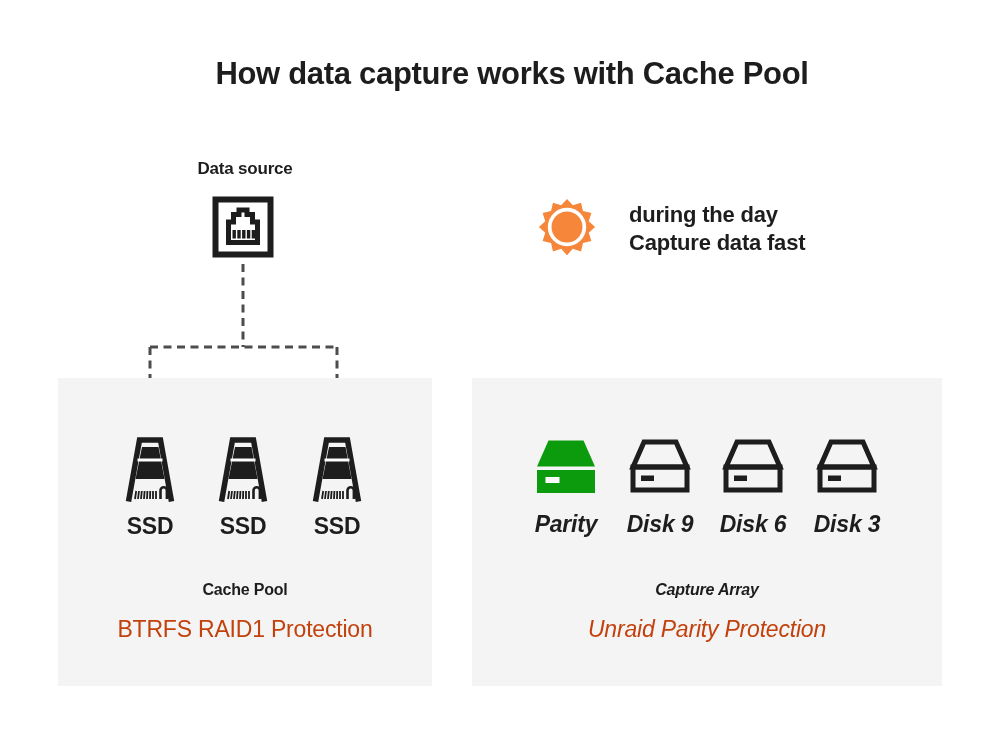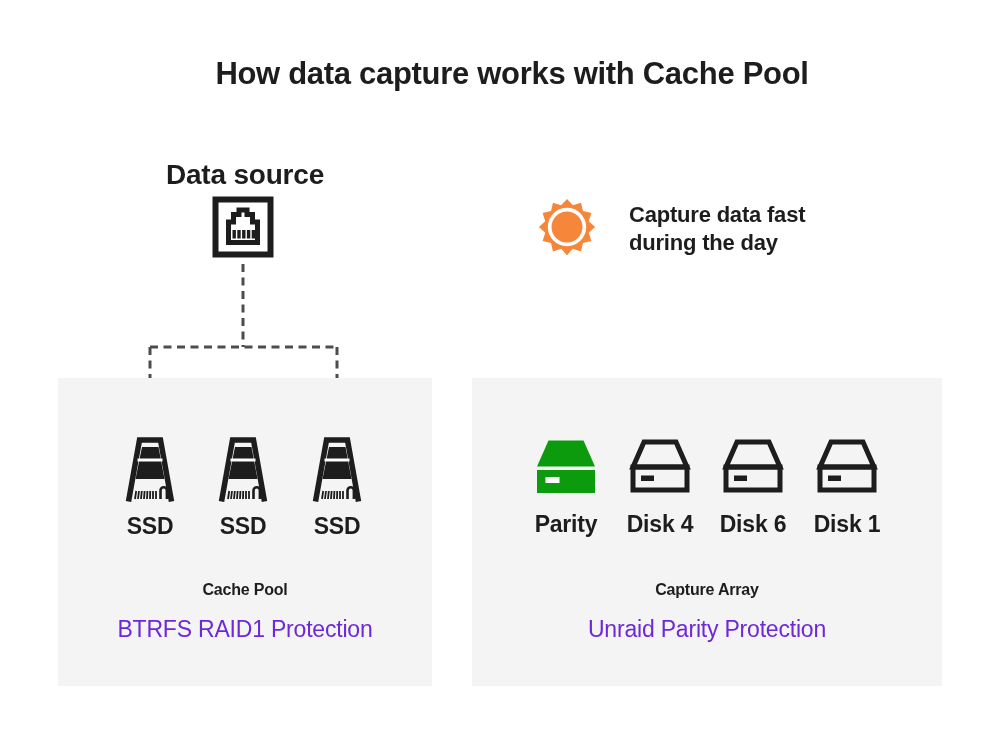--- a/index.html
+++ b/index.html
@@ -14,50 +14,50 @@
   .canvas{
     position:relative;width:1000px;height:746px;background:#ffffff;overflow:hidden;
     font-family:"Liberation Sans","DejaVu Sans",sans-serif;color:var(--ink);
   }
   .title{
     position:absolute;top:44px;left:0;width:100%;margin:12px;
     text-align:center;font-size:31px;font-weight:700;letter-spacing:-0.3px;
   }
   .ds-label{
     position:absolute;top:159px;left:125px;width:240px;
-    text-align:center;font-size:28px;font-weight:700;letter-spacing:-0.2px;
+    text-align:center;font-size:17px;font-weight:700;letter-spacing:-0.2px;
   }
   .ethernet{position:absolute;left:212px;top:196px;}
   .connectors{position:absolute;left:0;top:0;pointer-events:none;}
   .sun{position:absolute;left:537px;top:197px;}
   .note-text{
     position:absolute;left:629px;top:201px;
     font-size:22px;font-weight:700;line-height:28px;letter-spacing:-0.2px;
   }
   .panel{
     position:absolute;top:378px;height:308px;background:var(--panel);
   }
   .panel-left{left:58px;width:374px;}
-  .panel-right{left:472px;width:470px;}
+  .panel-right{left:472px;width:470px;font-style:italic;}
   .drive{
     position:absolute;top:59px;width:110px;
     display:flex;flex-direction:column;align-items:center;justify-content:flex-end;
   }
   .drive .icon-box{height:66px;display:flex;align-items:flex-start;justify-content:center;}
   .drive-label{
     margin-top:10px;font-size:23px;font-weight:600;letter-spacing:-0.2px;
     text-align:center;white-space:nowrap;
   }
   .panel-name{
     position:absolute;top:203px;left:0;width:100%;text-align:center;
     font-size:16px;font-weight:700;letter-spacing:-0.2px;
   }
   .panel-subtitle{
     position:absolute;top:238px;left:0;width:100%;text-align:center;
-    font-size:23px;font-weight:400;letter-spacing:-0.2px;color:#6d28d9;
+    font-size:23px;font-weight:400;letter-spacing:-0.2px;color:#c2410c;
   }
   
   .ink-stroke{stroke:var(--ink);}
   .ink-fill{fill:var(--ink);}
   .conn-stroke{stroke:var(--connector);}
   .conn-fill{fill:var(--connector);}
   .green-fill{fill:var(--green);}
   .orange-fill{fill:var(--orange);}
 </style>
 </head>
@@ -83,22 +83,22 @@
     <polygon points="139,404 161,404 150,428" class="conn-fill"></polygon>
     <polygon points="326,404 348,404 337,428" class="conn-fill"></polygon>
   </svg>
 
   <svg class="sun" width="60" height="60" viewBox="0 0 64 64">
     <polygon class="orange-fill" points="32,2 38.2,8.8 47,6 49,15 58,17 55.2,25.8 62,32 55.2,38.2 58,47 49,49 47,58 38.2,55.2 32,62 25.8,55.2 17,58 15,49 6,47 8.8,38.2 2,32 8.8,25.8 6,17 15,15 17,6 25.8,8.8"></polygon>
     <circle cx="32" cy="32" r="20.5" fill="#ffffff"></circle>
     <circle cx="32" cy="32" r="16.5" class="orange-fill"></circle>
   </svg>
   <div class="note-text">
+    <div>during the day</div>
     <div>Capture data fast</div>
-    <div>during the day</div>
   </div>
 
   <section class="panel panel-left">
     <div class="drive" style="left:37px;">
       <div class="icon-box">
         <svg width="52" height="66" viewBox="0 0 52 66">
           <path d="M4.5 64.5 L15.5 3 H36.5 L47.5 64.5" fill="none" class="ink-stroke" stroke-width="5.5" stroke-linejoin="miter"></path>
           <polygon points="18,10 34.5,10 40.5,42 11.5,42" class="ink-fill"></polygon>
           <line x1="13.5" y1="23" x2="38.5" y2="23" stroke="#ffffff" stroke-width="3"></line>
           <g class="ink-stroke" stroke-width="1.8">
@@ -174,39 +174,39 @@
       <div class="drive-label">Parity</div>
     </div>
     <div class="drive" style="left:133px;top:61px;">
       <div class="icon-box" style="height:62px;">
         <svg width="64" height="58" viewBox="0 0 64 58">
           <path d="M16 3 H48 L59 28 H5 Z" fill="none" class="ink-stroke" stroke-width="5" stroke-linejoin="miter"></path>
           <rect x="5" y="28" width="54" height="23" fill="none" class="ink-stroke" stroke-width="5"></rect>
           <rect x="13" y="36.5" width="13" height="5.5" class="ink-fill"></rect>
         </svg>
       </div>
-      <div class="drive-label">Disk 4</div>
+      <div class="drive-label">Disk 9</div>
     </div>
     <div class="drive" style="left:226px;top:61px;">
       <div class="icon-box" style="height:62px;">
         <svg width="64" height="58" viewBox="0 0 64 58">
           <path d="M16 3 H48 L59 28 H5 Z" fill="none" class="ink-stroke" stroke-width="5" stroke-linejoin="miter"></path>
           <rect x="5" y="28" width="54" height="23" fill="none" class="ink-stroke" stroke-width="5"></rect>
           <rect x="13" y="36.5" width="13" height="5.5" class="ink-fill"></rect>
         </svg>
       </div>
       <div class="drive-label">Disk 6</div>
     </div>
     <div class="drive" style="left:320px;top:61px;">
       <div class="icon-box" style="height:62px;">
         <svg width="64" height="58" viewBox="0 0 64 58">
           <path d="M16 3 H48 L59 28 H5 Z" fill="none" class="ink-stroke" stroke-width="5" stroke-linejoin="miter"></path>
           <rect x="5" y="28" width="54" height="23" fill="none" class="ink-stroke" stroke-width="5"></rect>
           <rect x="13" y="36.5" width="13" height="5.5" class="ink-fill"></rect>
         </svg>
       </div>
-      <div class="drive-label">Disk 1</div>
+      <div class="drive-label">Disk 3</div>
     </div>
     <div class="panel-name">Capture Array</div>
     <div class="panel-subtitle">Unraid Parity Protection</div>
   </section>
 
 </div>
 
 </body></html>

